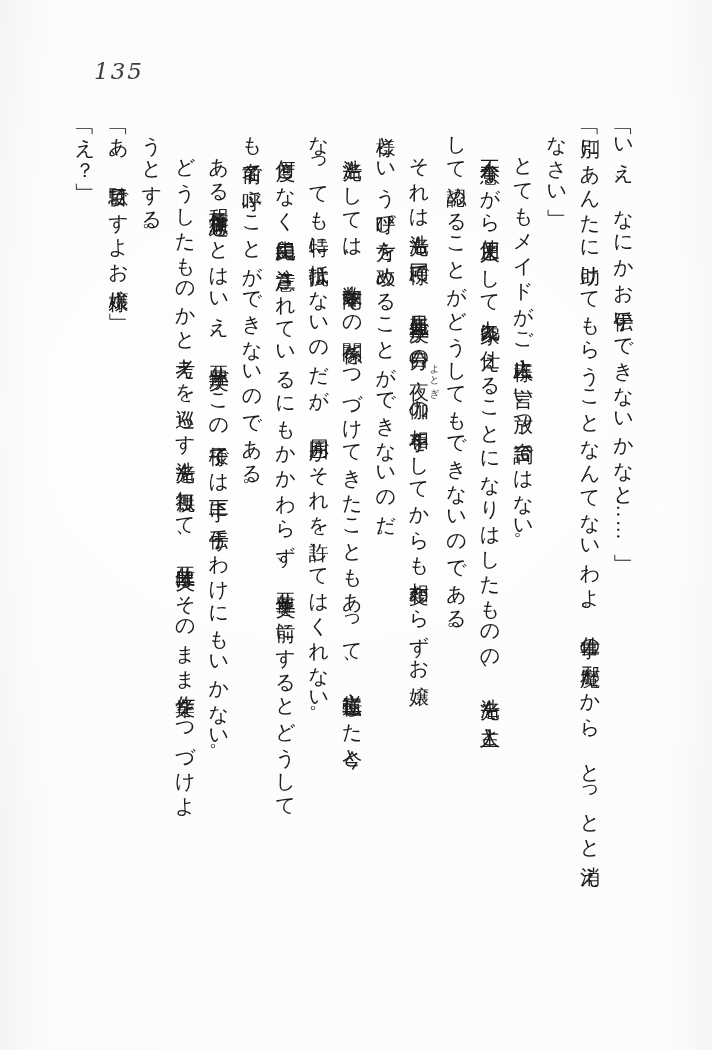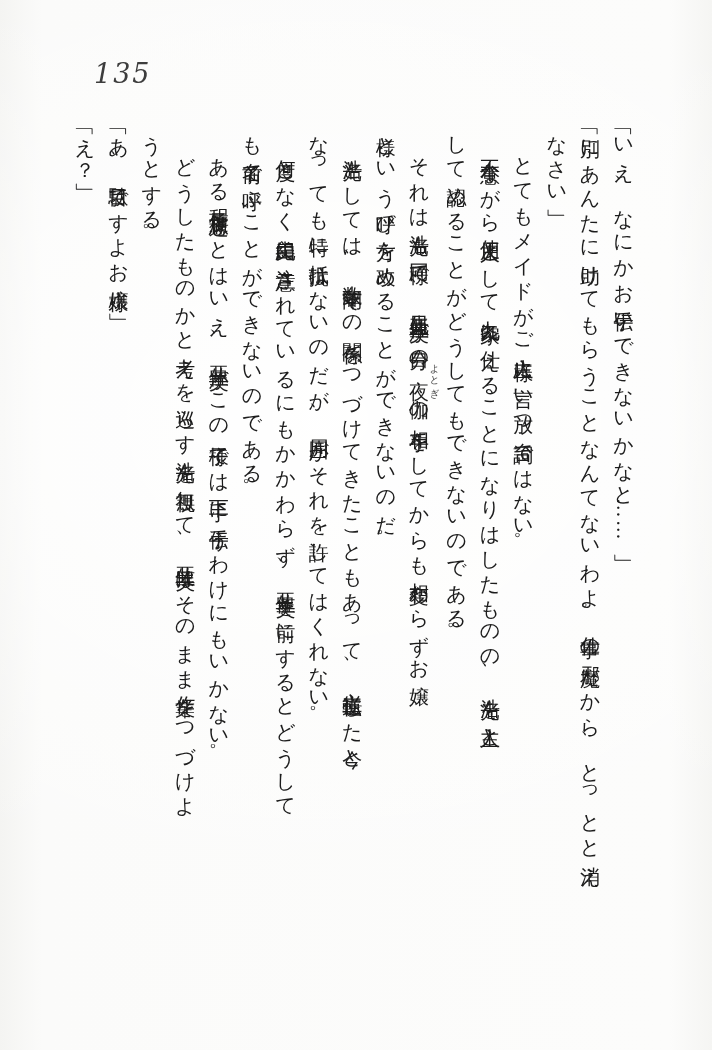--- a/index.html
+++ b/index.html
@@ -18,21 +18,21 @@
       radial-gradient(ellipse 900px 700px at 45% 40%, rgba(255,255,255,0.9), rgba(255,255,255,0) 70%),
       linear-gradient(90deg, #f4f4f2 0%, #fbfbfa 6%, #fcfcfb 94%, #f5f5f3 100%);
     font-family: "Liberation Serif", "DejaVu Serif", serif;
   }
   .page-number {
     position: absolute;
     top: 58px;
     left: 94px;
     font-family: "DejaVu Serif", "Liberation Serif", serif;
     font-style: italic;
-    font-size: 27px;
+    font-size: 23px;
     letter-spacing: 2px;
     color: #3d3d3d;
   }
   .text-block {
     position: absolute;
     top: 122px;
     right: 72px;
     height: 866px;
     writing-mode: vertical-rl;
     text-orientation: mixed;

